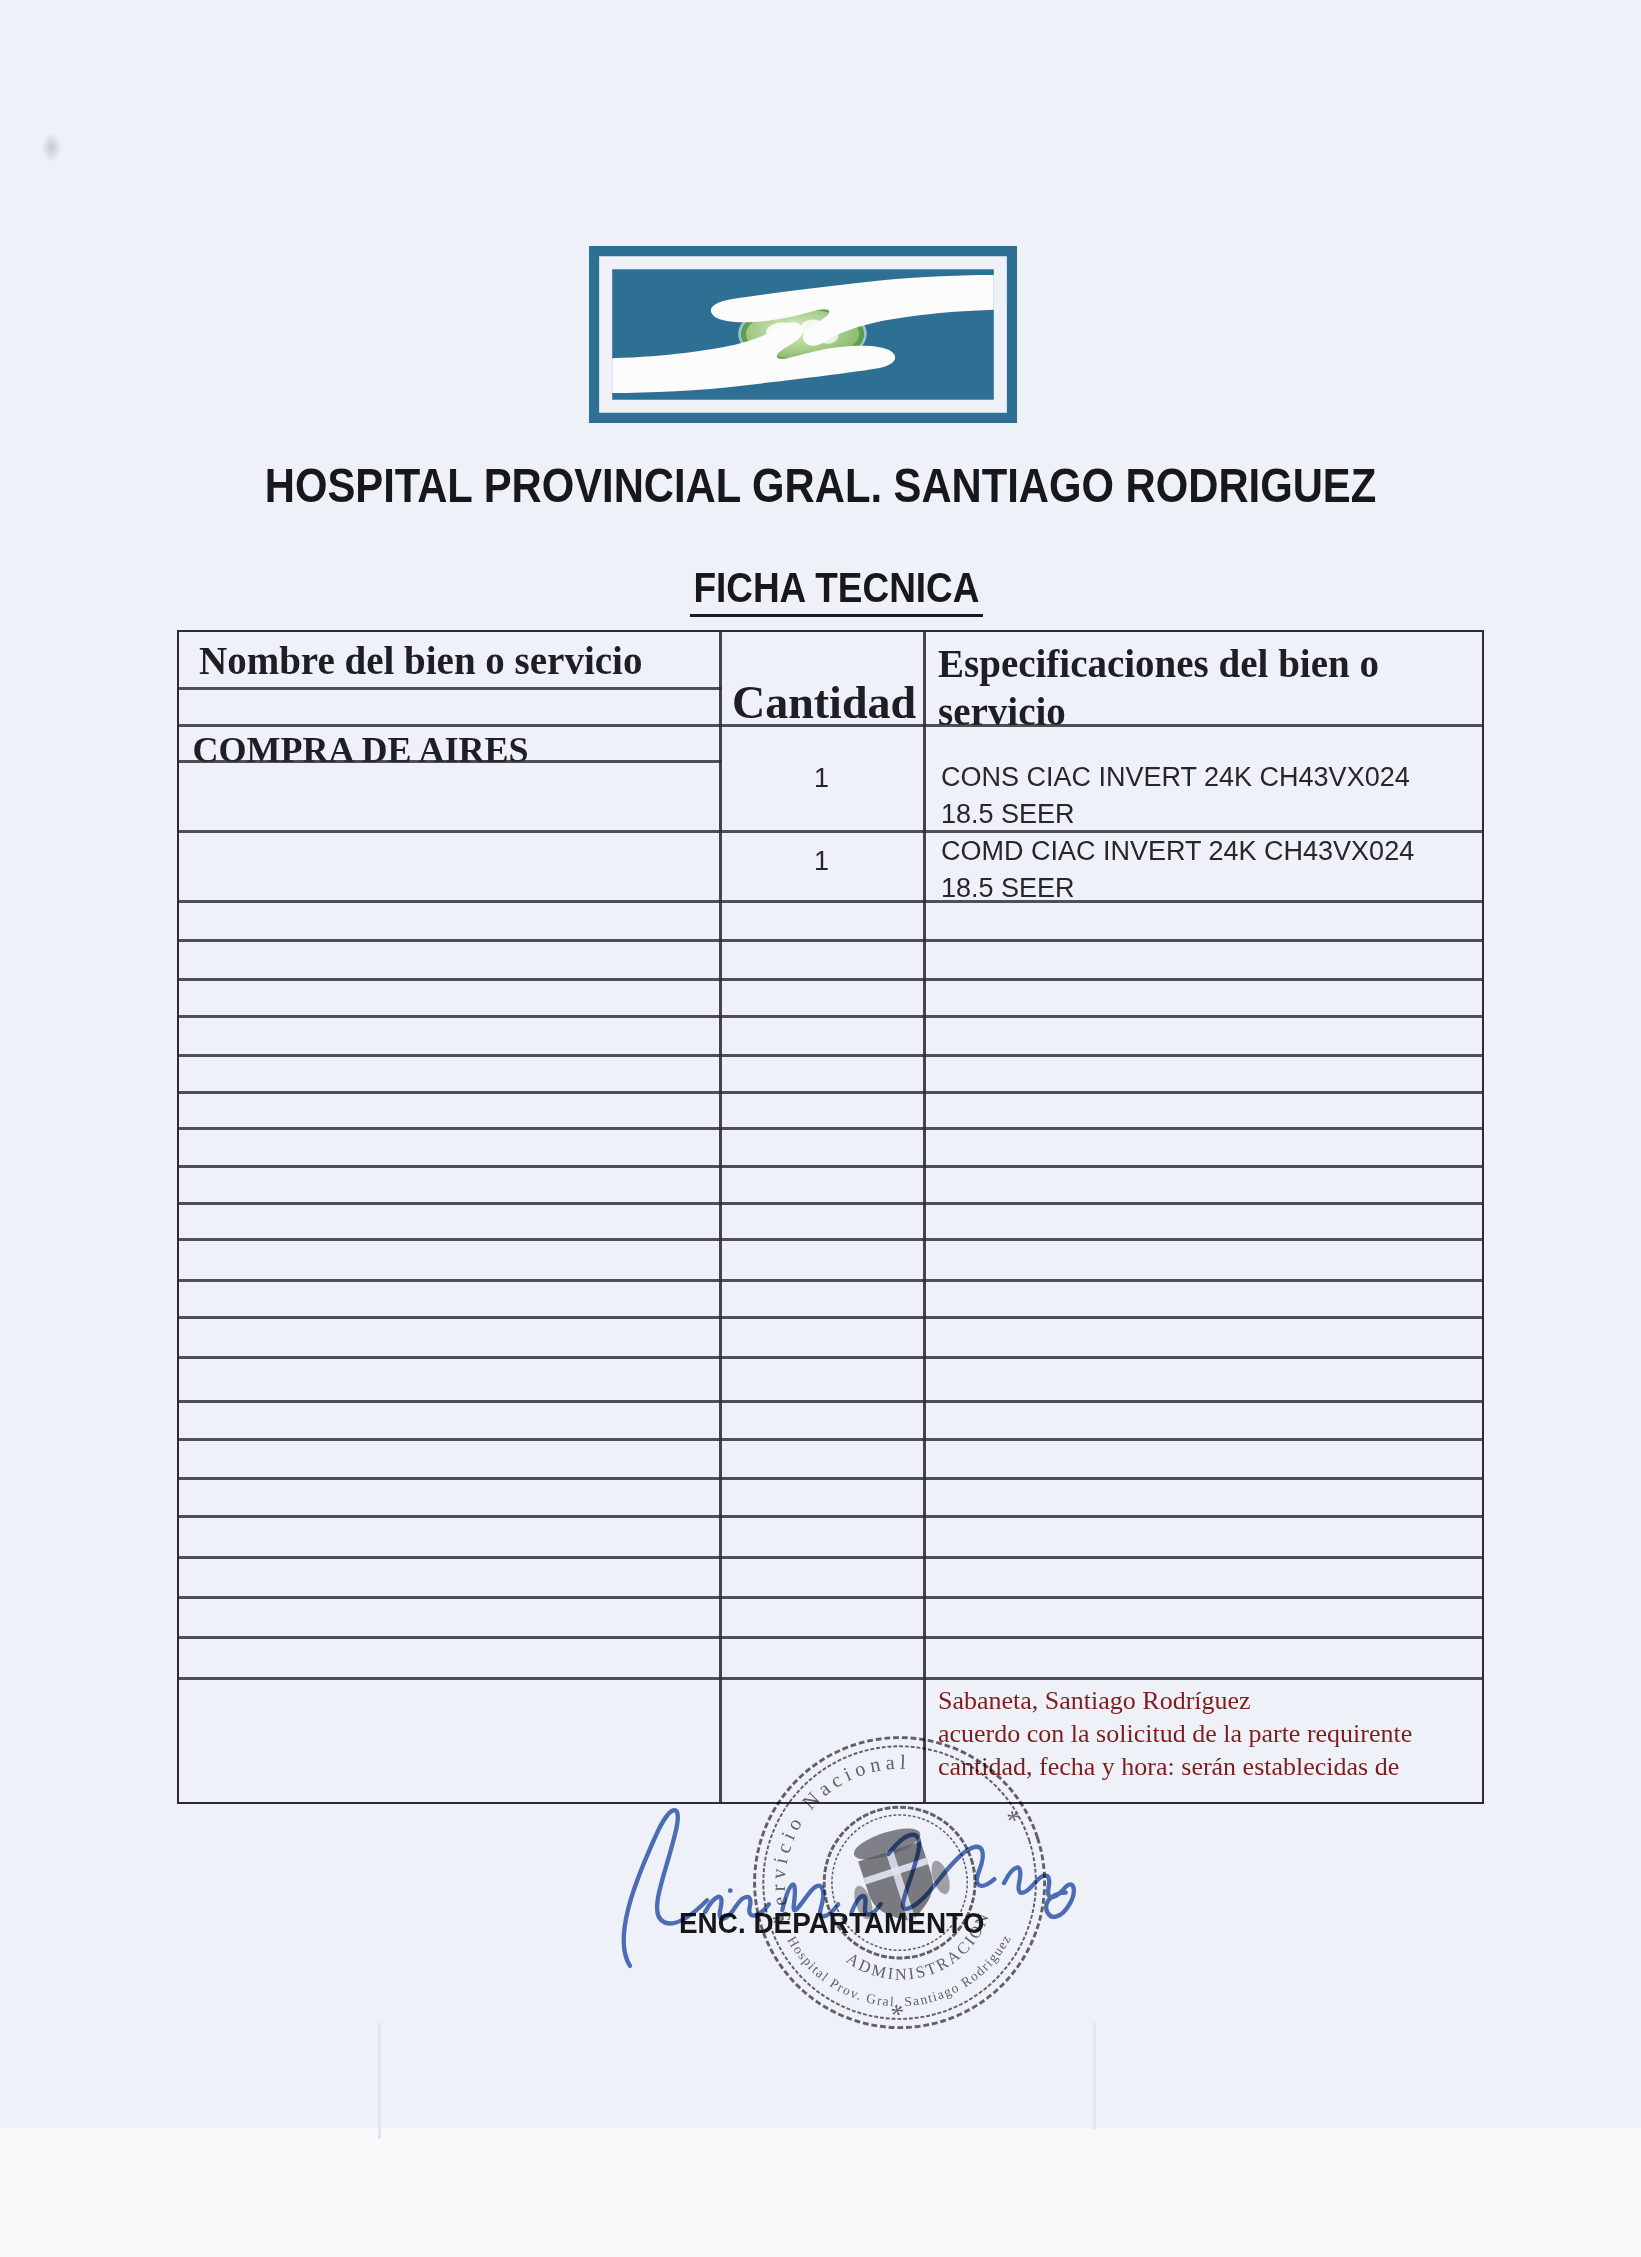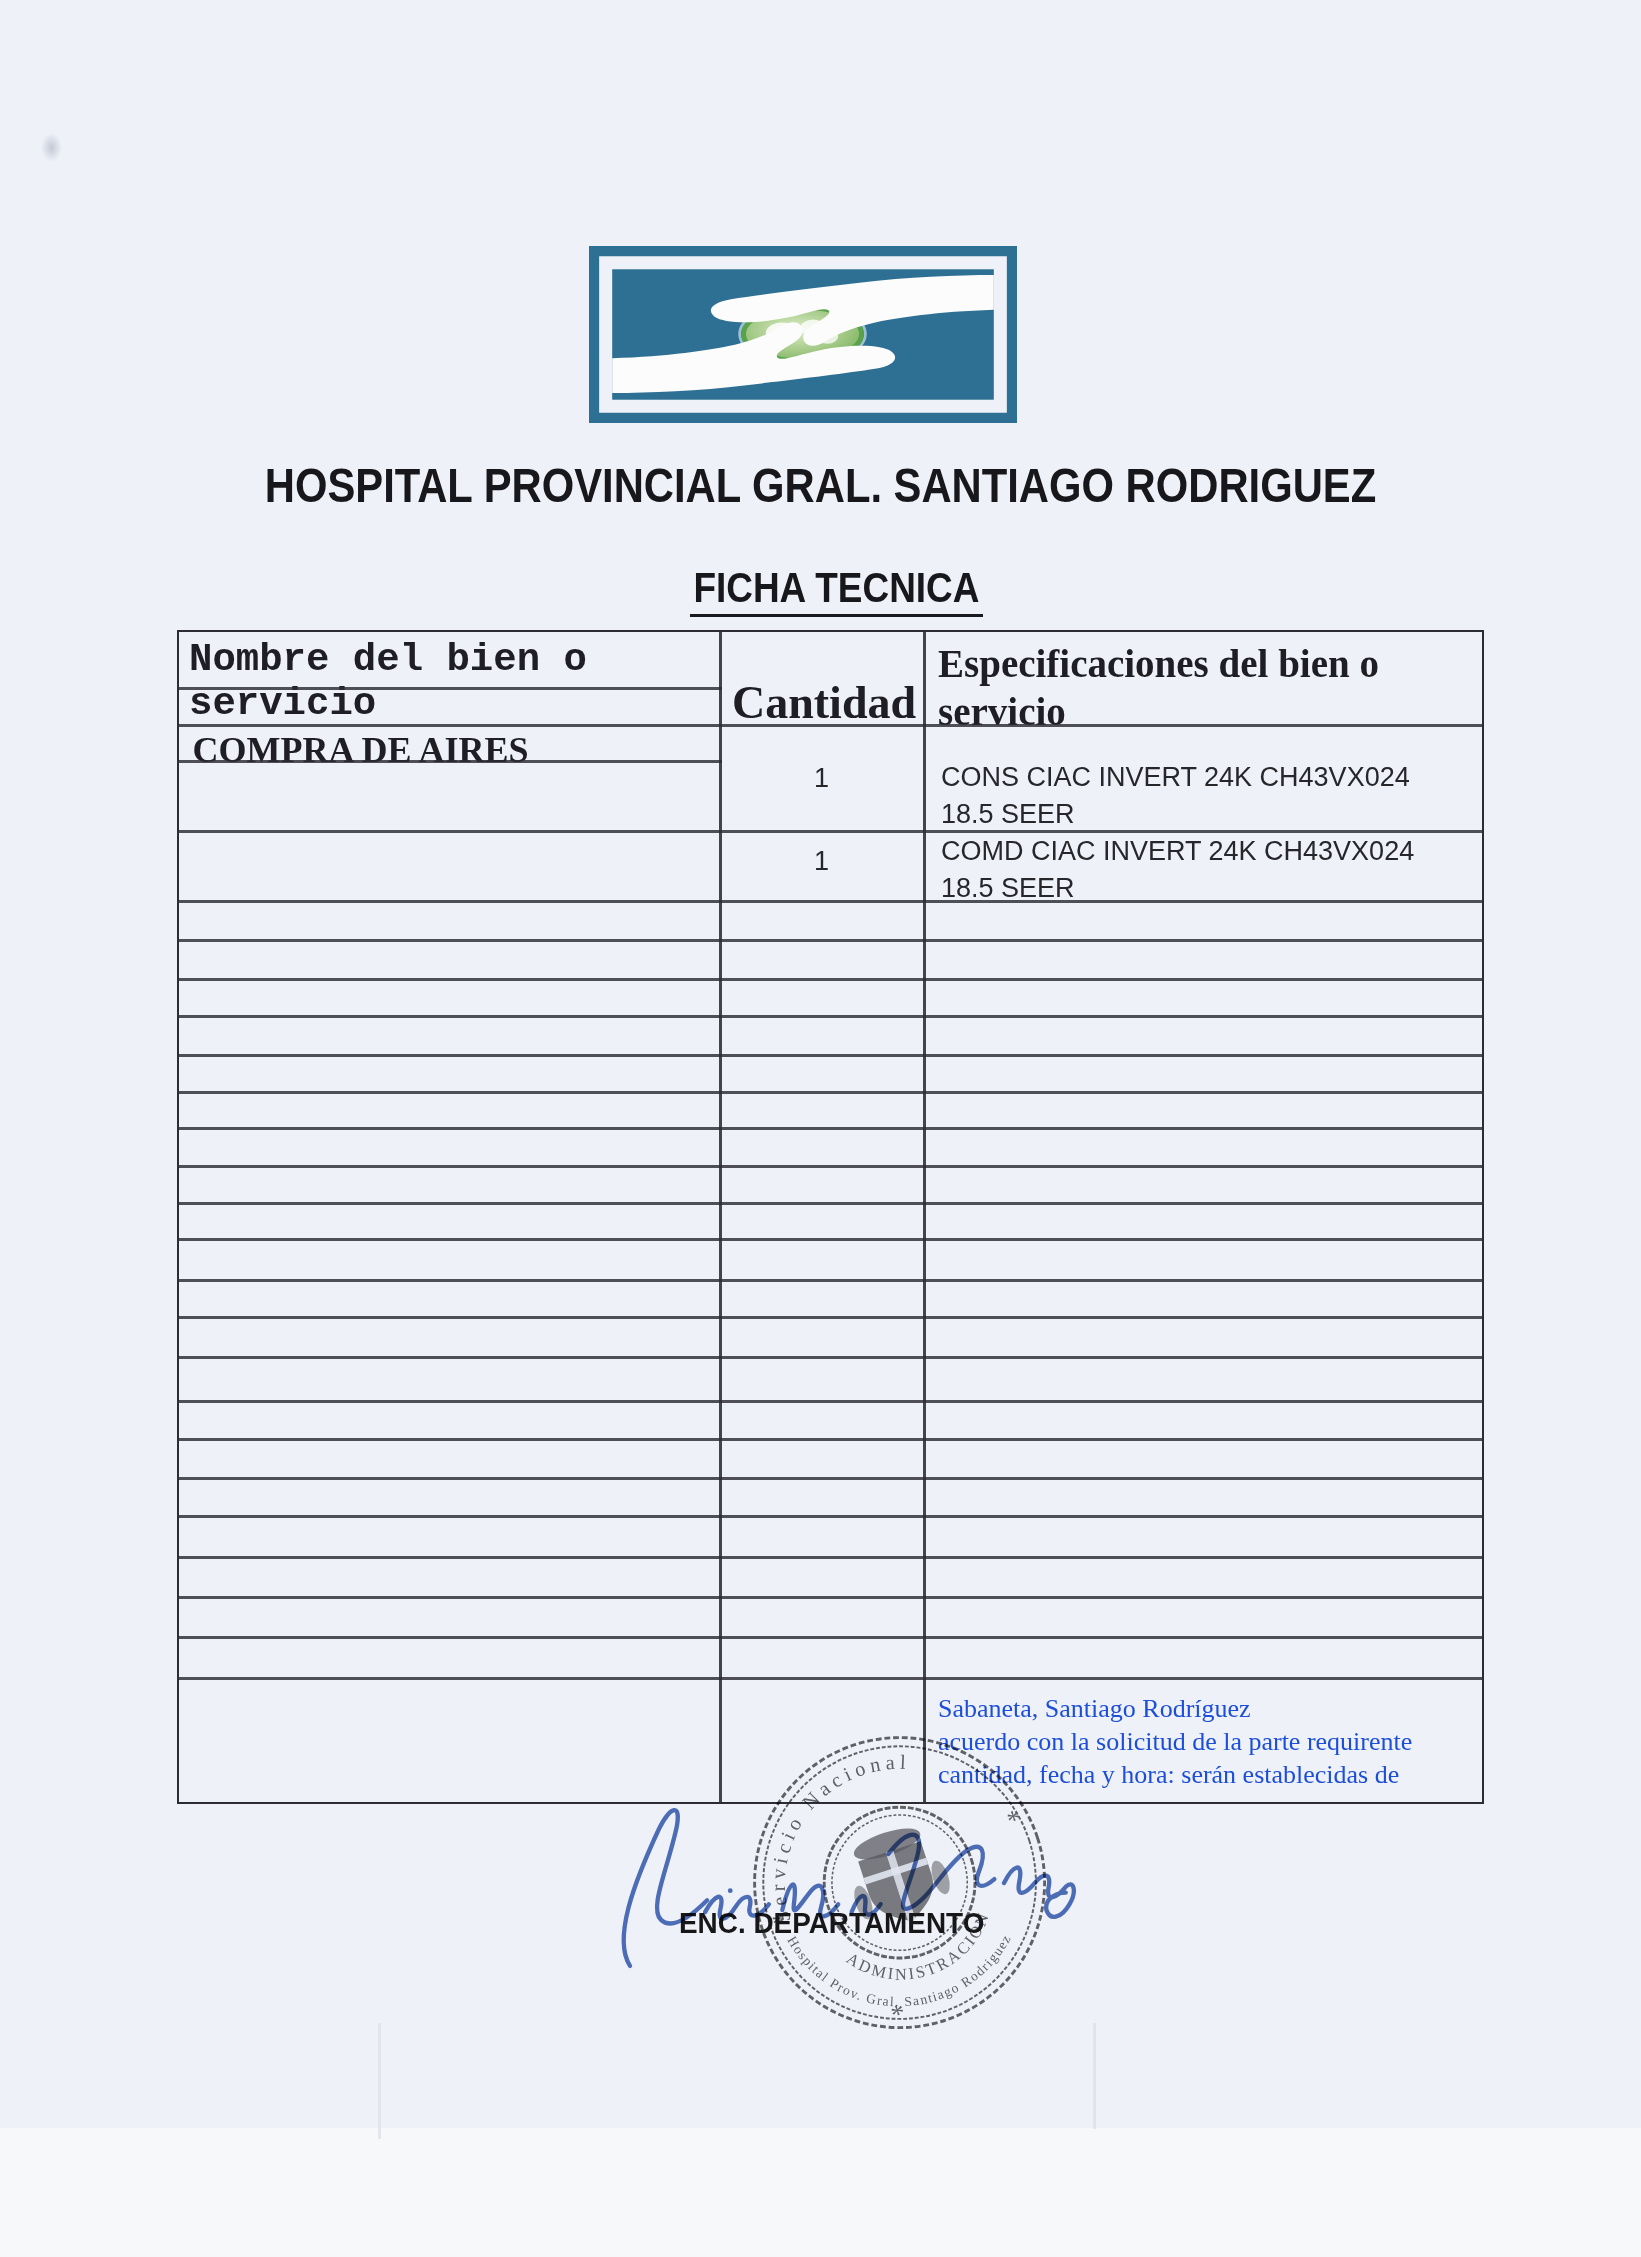--- a/index.html
+++ b/index.html
@@ -14,30 +14,30 @@
          font-size:48px;font-weight:bold;letter-spacing:0px;transform:scaleX(.87);color:#17171c;}
   .subtitle-wrap{position:absolute;left:16px;top:564px;width:1641px;text-align:center;}
   .subtitle{display:inline-block;font-size:42px;font-weight:bold;color:#17171c;
             border-bottom:3.9px solid #1a1a1f;padding:0 3.9px 1.9px 3.9px;transform:scaleX(.88);}
   .tbl{position:absolute;left:177px;top:630px;width:1307px;height:1174px;
        border:2.9px solid #2c2c32;box-sizing:border-box;}
   .hl{position:absolute;left:0;right:0;height:2.9px;background:#2c2c32;opacity:.82;}
   .hl.c1{right:auto;width:543px;}
   .vl{position:absolute;top:0;bottom:0;width:2.9px;background:#2c2c32;opacity:.88;}
   .cell{position:absolute;font-family:"Liberation Serif",serif;font-weight:bold;color:#1e1e24;}
-  .h1{left:10px;top:5.8px;width:512px;font-size:39px;font-family:Liberation Mono, monospace;}
+  .h1{left:20px;top:5.8px;width:512px;font-size:39px;}
   .h2{left:553px;top:44px;width:188px;font-size:46px;}
   .h3{left:759px;top:7.7px;width:521px;font-size:39px;line-height:1.25;}
   .r1name{left:13.5px;top:97px;width:521px;font-size:36px;}
   .qty{position:absolute;left:540px;width:205px;text-align:center;
        font-family:"Liberation Sans",sans-serif;font-size:27px;color:#26262b;}
   .spec{position:absolute;left:762px;width:521px;font-family:"Liberation Sans",sans-serif;
         font-size:27px;line-height:1.36;color:#26262b;}
   .note{position:absolute;left:759px;top:1052px;width:541px;font-family:"Liberation Serif",serif;
-        font-size:26px;line-height:33px;font-weight:normal;color:#1d4ed8;margin-top:8px;}
+        font-size:26px;line-height:33px;font-weight:normal;color:#7f1d1d;}
   .stamp-svg{position:absolute;left:743px;top:1726px;mix-blend-mode:multiply;z-index:2;}
   .enc-label{position:absolute;left:679px;top:1906px;font-size:30px;font-weight:bold;
              color:#17171a;transform:scaleX(.93);transform-origin:left center;z-index:3;white-space:nowrap;}
   .sig-svg{position:absolute;left:541px;top:1748px;mix-blend-mode:multiply;z-index:4;}
 </style>
 </head>
 <body>
 
 <div class="page">
 

